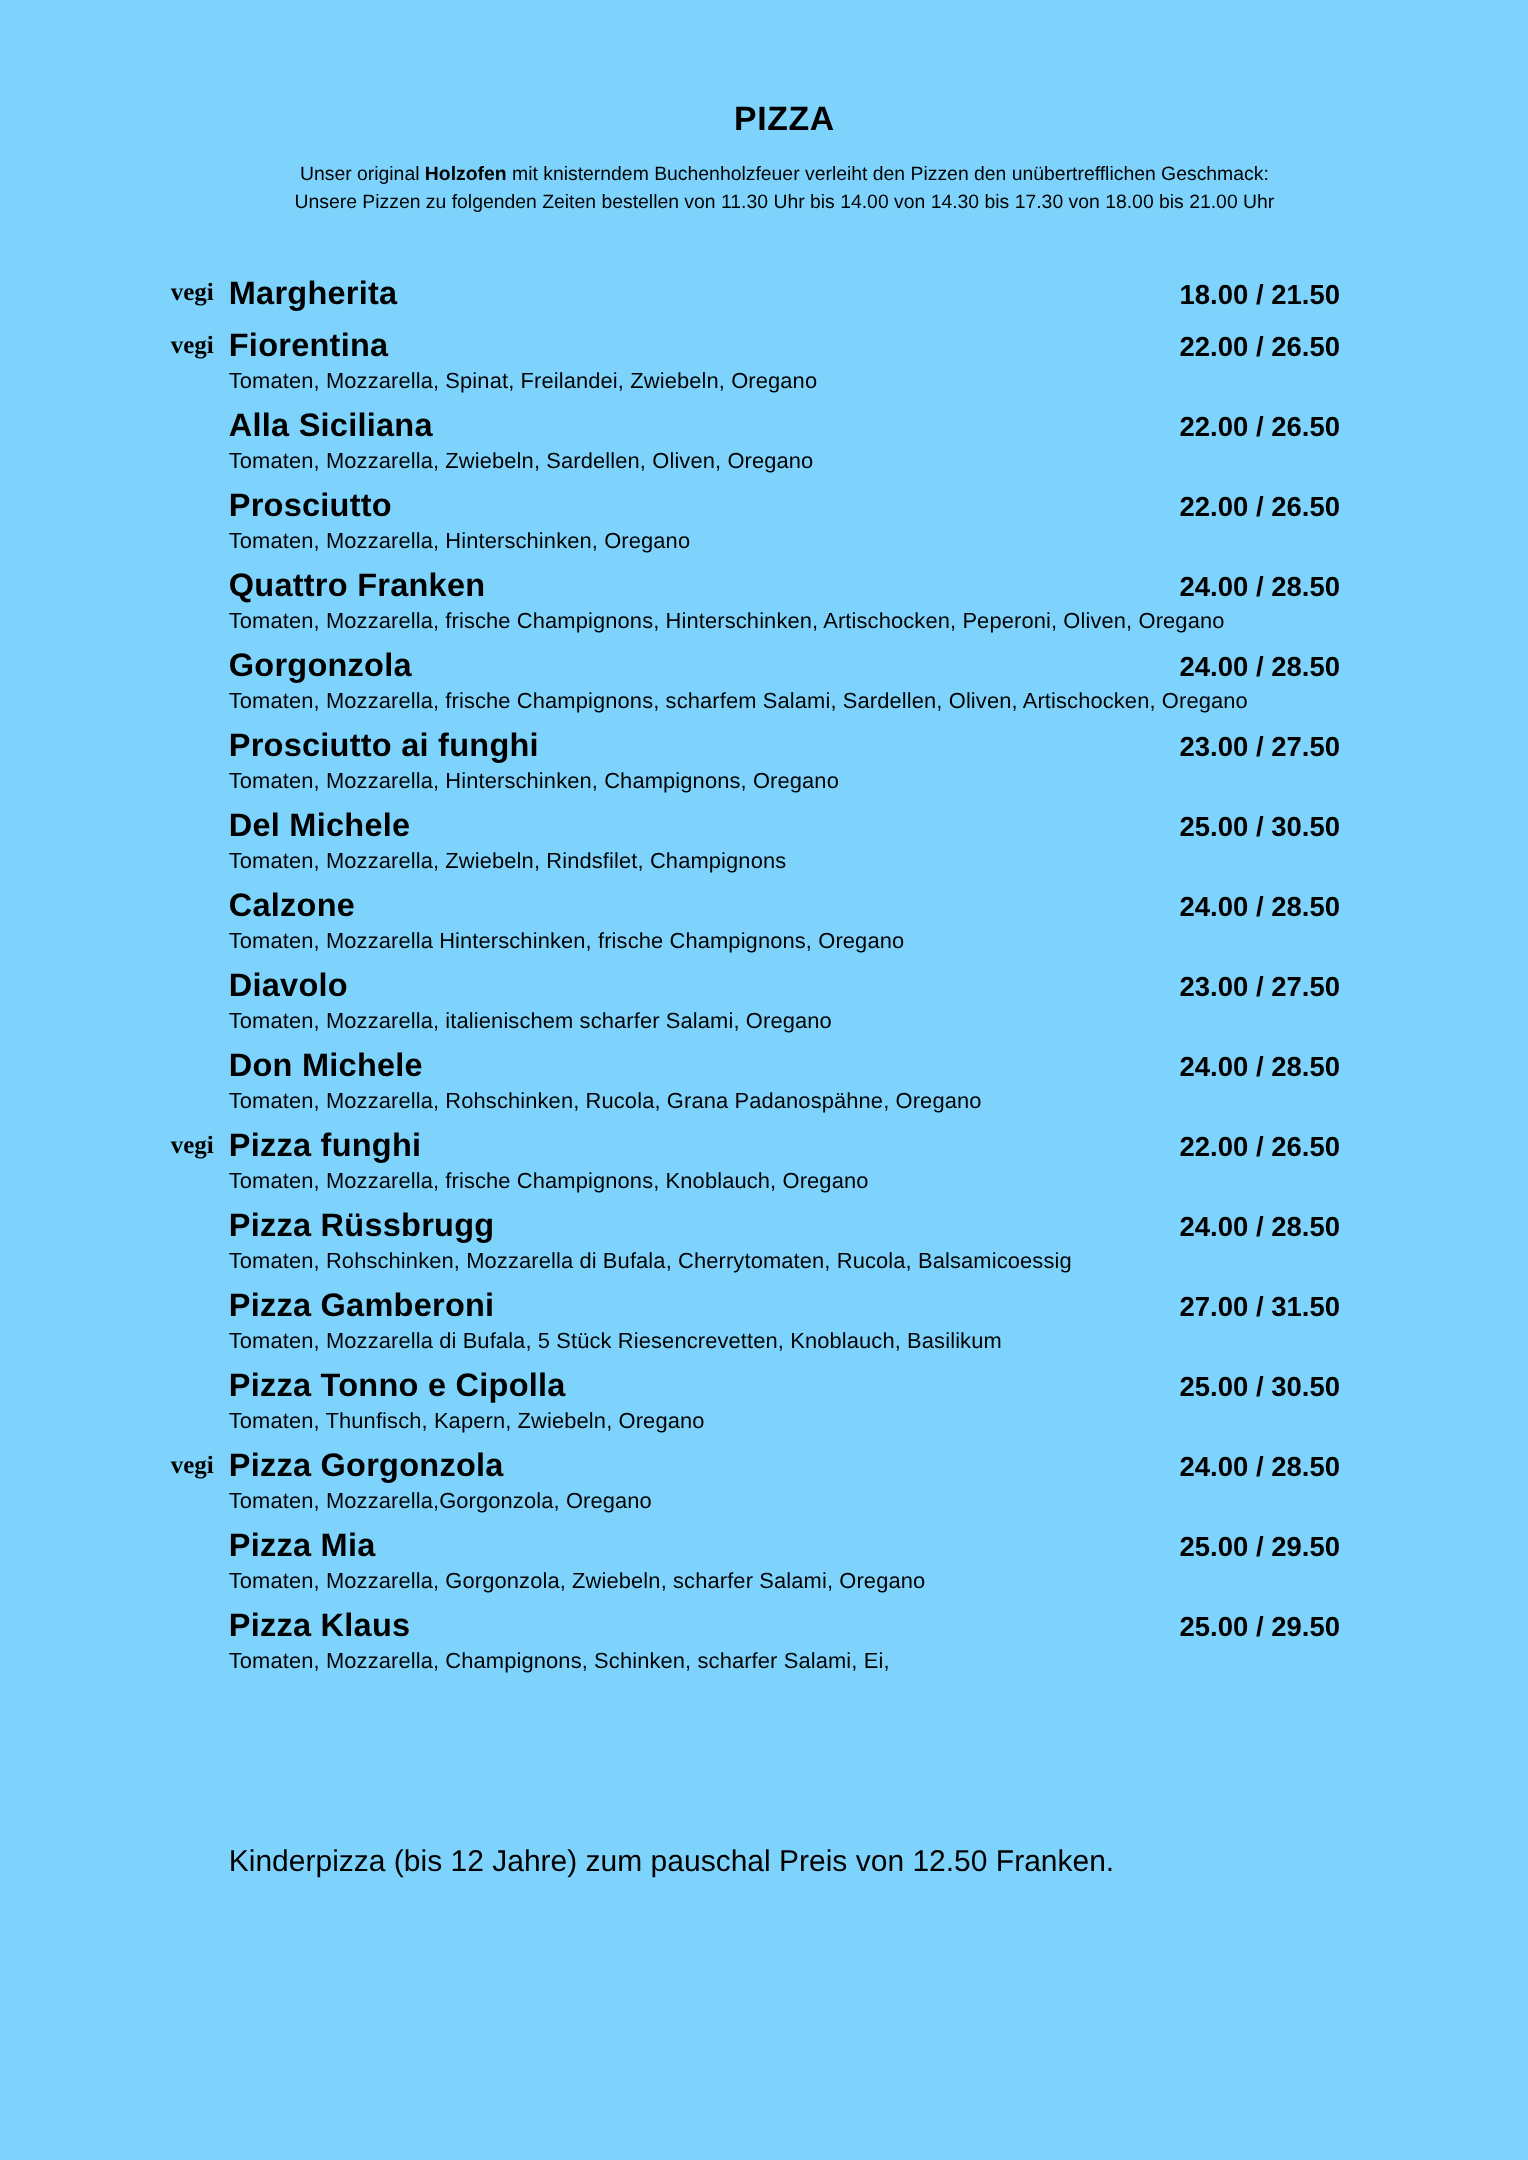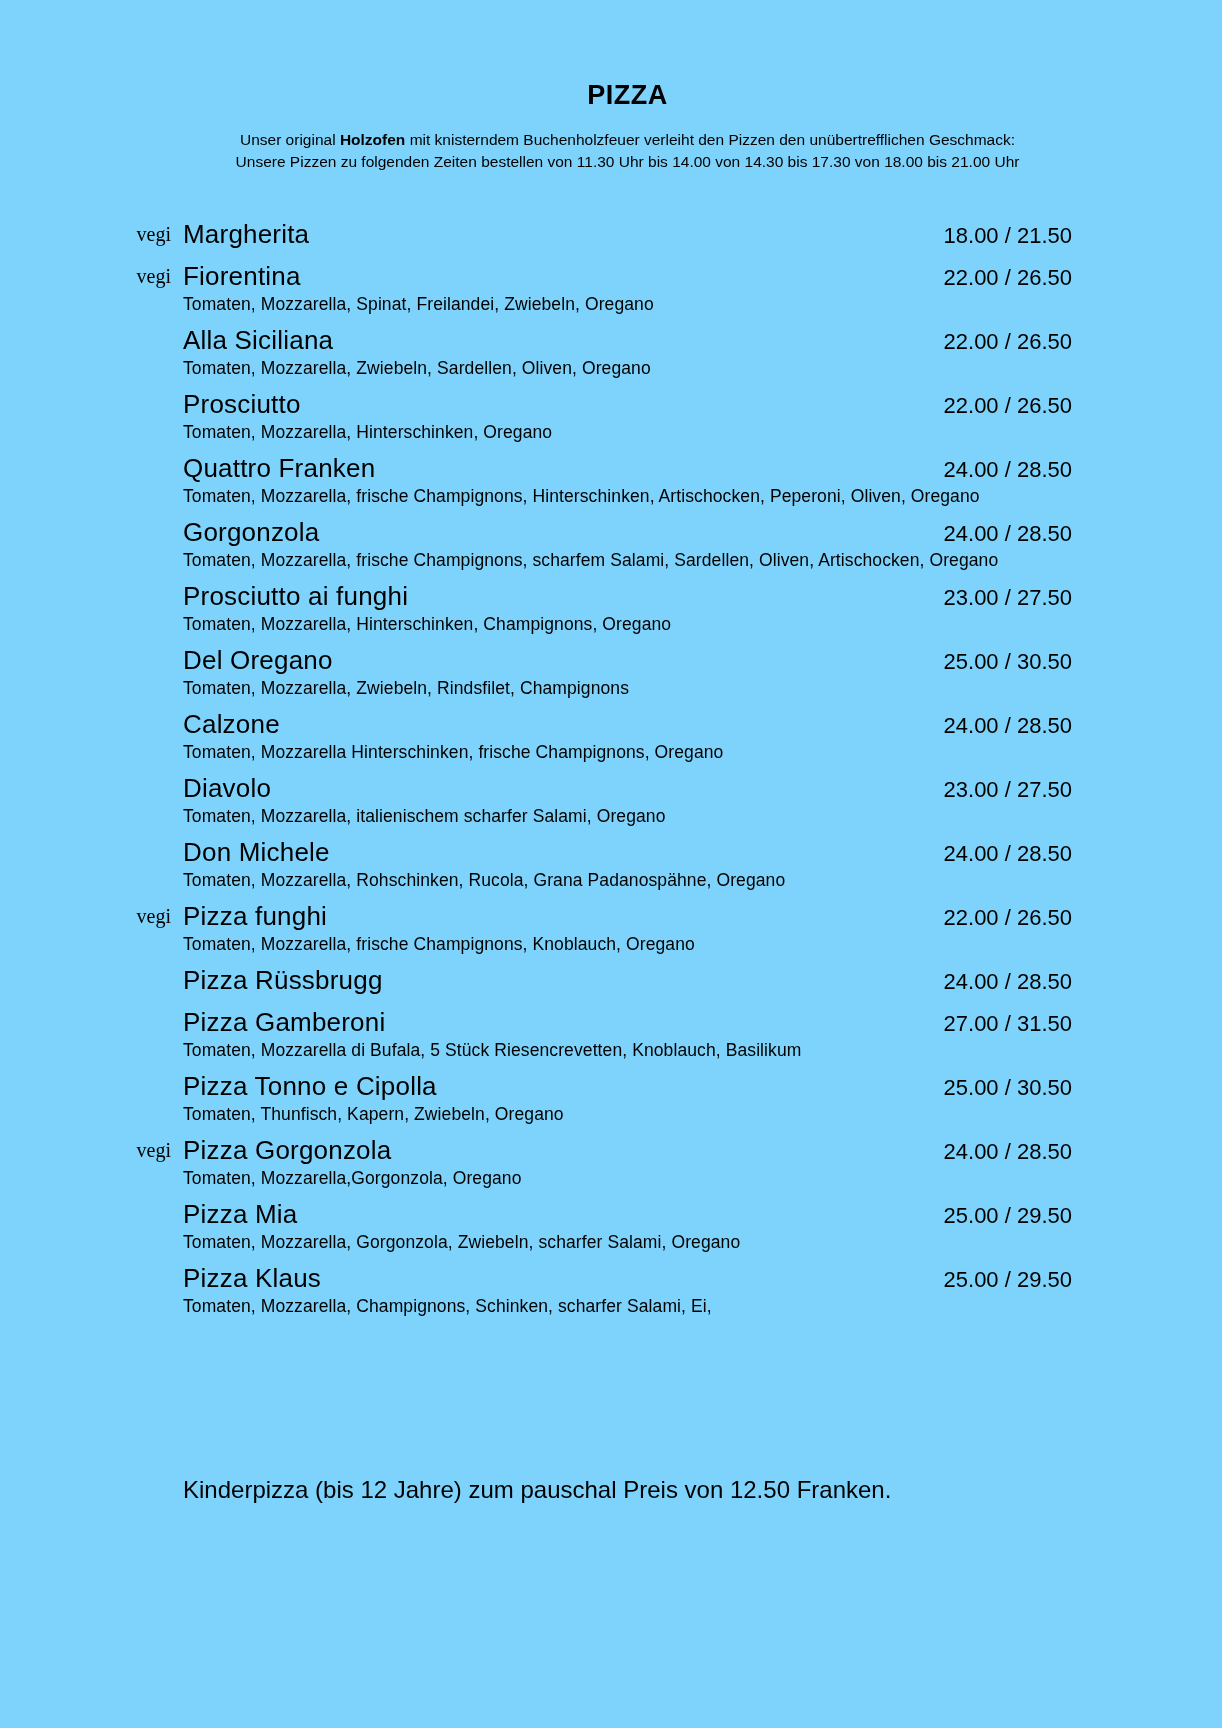--- a/index.html
+++ b/index.html
@@ -45,20 +45,21 @@
     left: 0;
     width: 100%;
   }
   .item { margin-bottom: 10px; }
   .item-head {
     position: relative;
     display: flex;
     justify-content: space-between;
     align-items: baseline;
     line-height: 30px;
+    font-weight: bold;
   }
   .item-name {
     font-size: 26px;
     letter-spacing: 0.2px;
     white-space: nowrap;
   }
   .item-price {
     font-size: 22px;
     white-space: nowrap;
   }
@@ -154,21 +155,21 @@
       <div class="item">
         <div class="item-head">
           <span class="item-name">Prosciutto ai funghi</span>
           <span class="item-price">23.00 / 27.50</span>
         </div>
         <div class="item-desc">Tomaten, Mozzarella, Hinterschinken, Champignons, Oregano</div>
       </div>
 
       <div class="item">
         <div class="item-head">
-          <span class="item-name">Del Oregano</span>
+          <span class="item-name">Del Michele</span>
           <span class="item-price">25.00 / 30.50</span>
         </div>
         <div class="item-desc">Tomaten, Mozzarella, Zwiebeln, Rindsfilet, Champignons</div>
       </div>
 
       <div class="item">
         <div class="item-head">
           <span class="item-name">Calzone</span>
           <span class="item-price">24.00 / 28.50</span>
         </div>
@@ -198,20 +199,21 @@
           <span class="item-price">22.00 / 26.50</span>
         </div>
         <div class="item-desc">Tomaten, Mozzarella, frische Champignons, Knoblauch, Oregano</div>
       </div>
 
       <div class="item">
         <div class="item-head">
           <span class="item-name">Pizza Rüssbrugg</span>
           <span class="item-price">24.00 / 28.50</span>
         </div>
+        <div class="item-desc">Tomaten, Rohschinken,  Mozzarella di Bufala, Cherrytomaten, Rucola, Balsamicoessig</div>
       </div>
 
       <div class="item">
         <div class="item-head">
           <span class="item-name">Pizza Gamberoni</span>
           <span class="item-price">27.00 / 31.50</span>
         </div>
         <div class="item-desc">Tomaten, Mozzarella di Bufala, 5 Stück Riesencrevetten, Knoblauch, Basilikum</div>
       </div>
 

